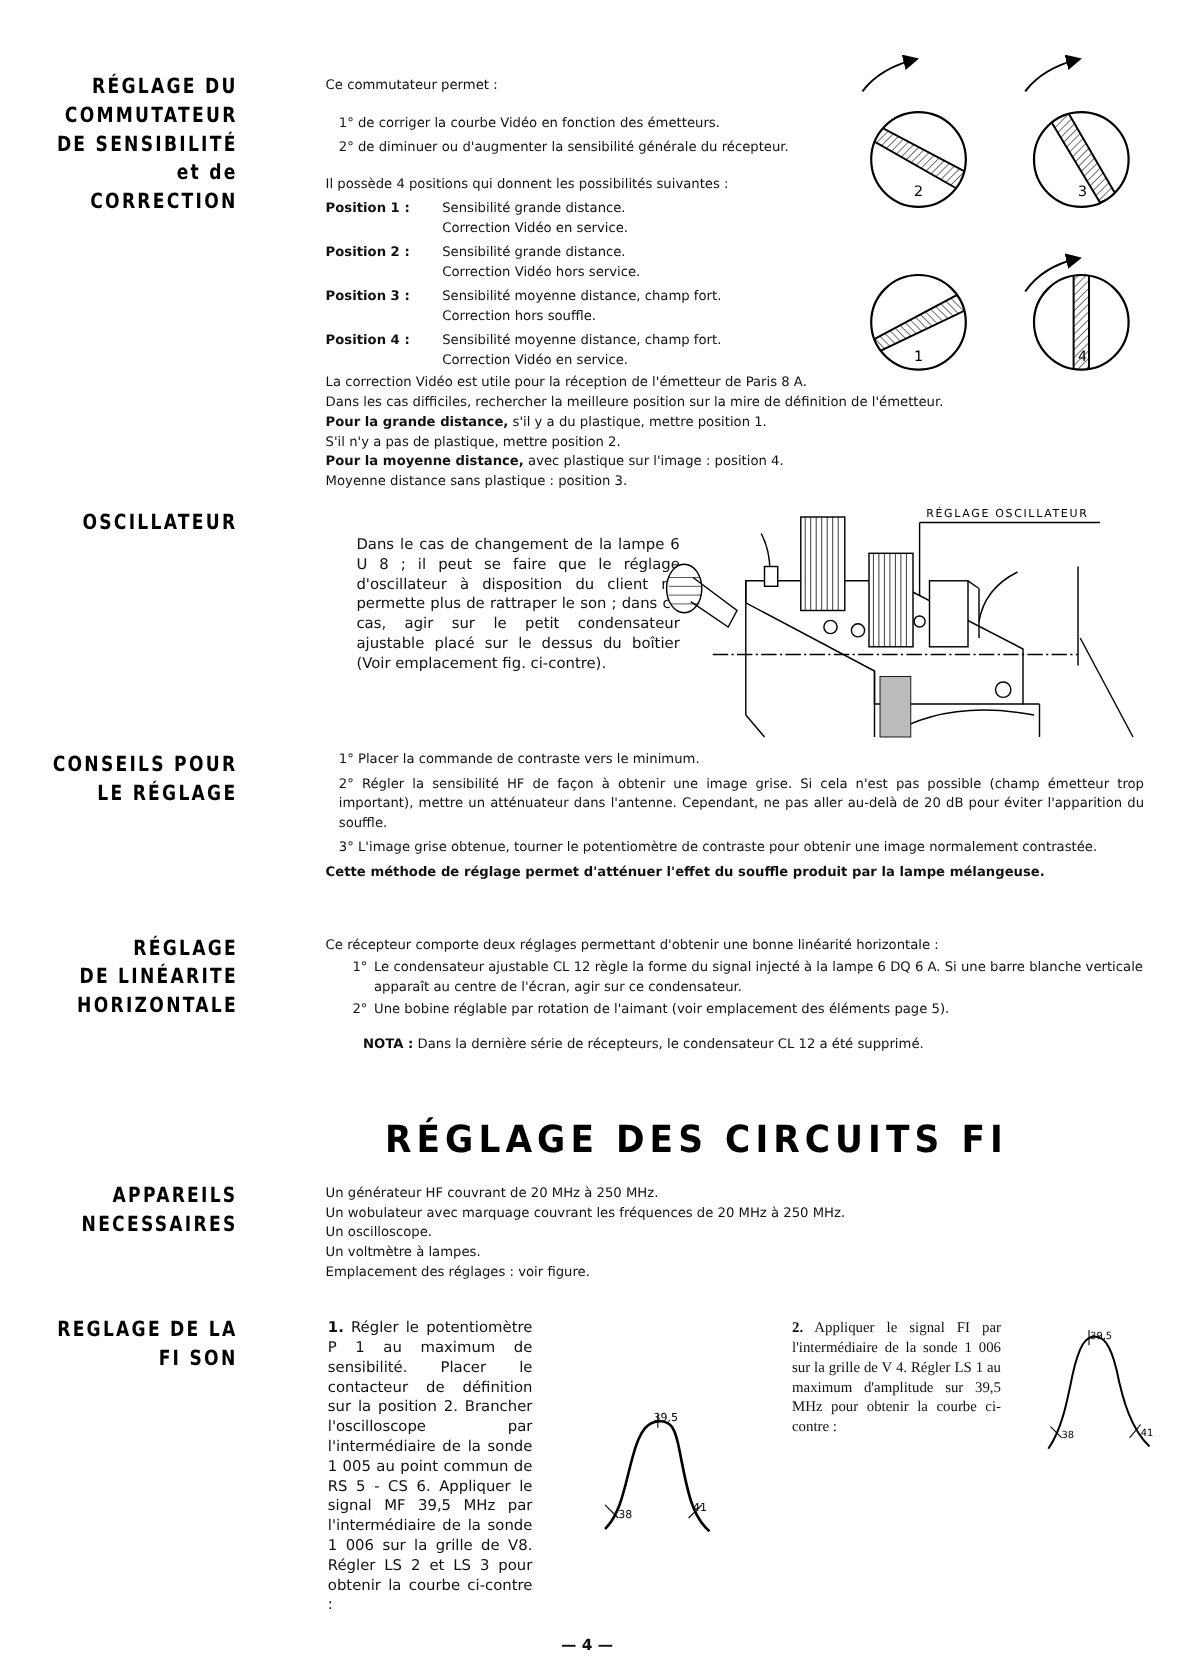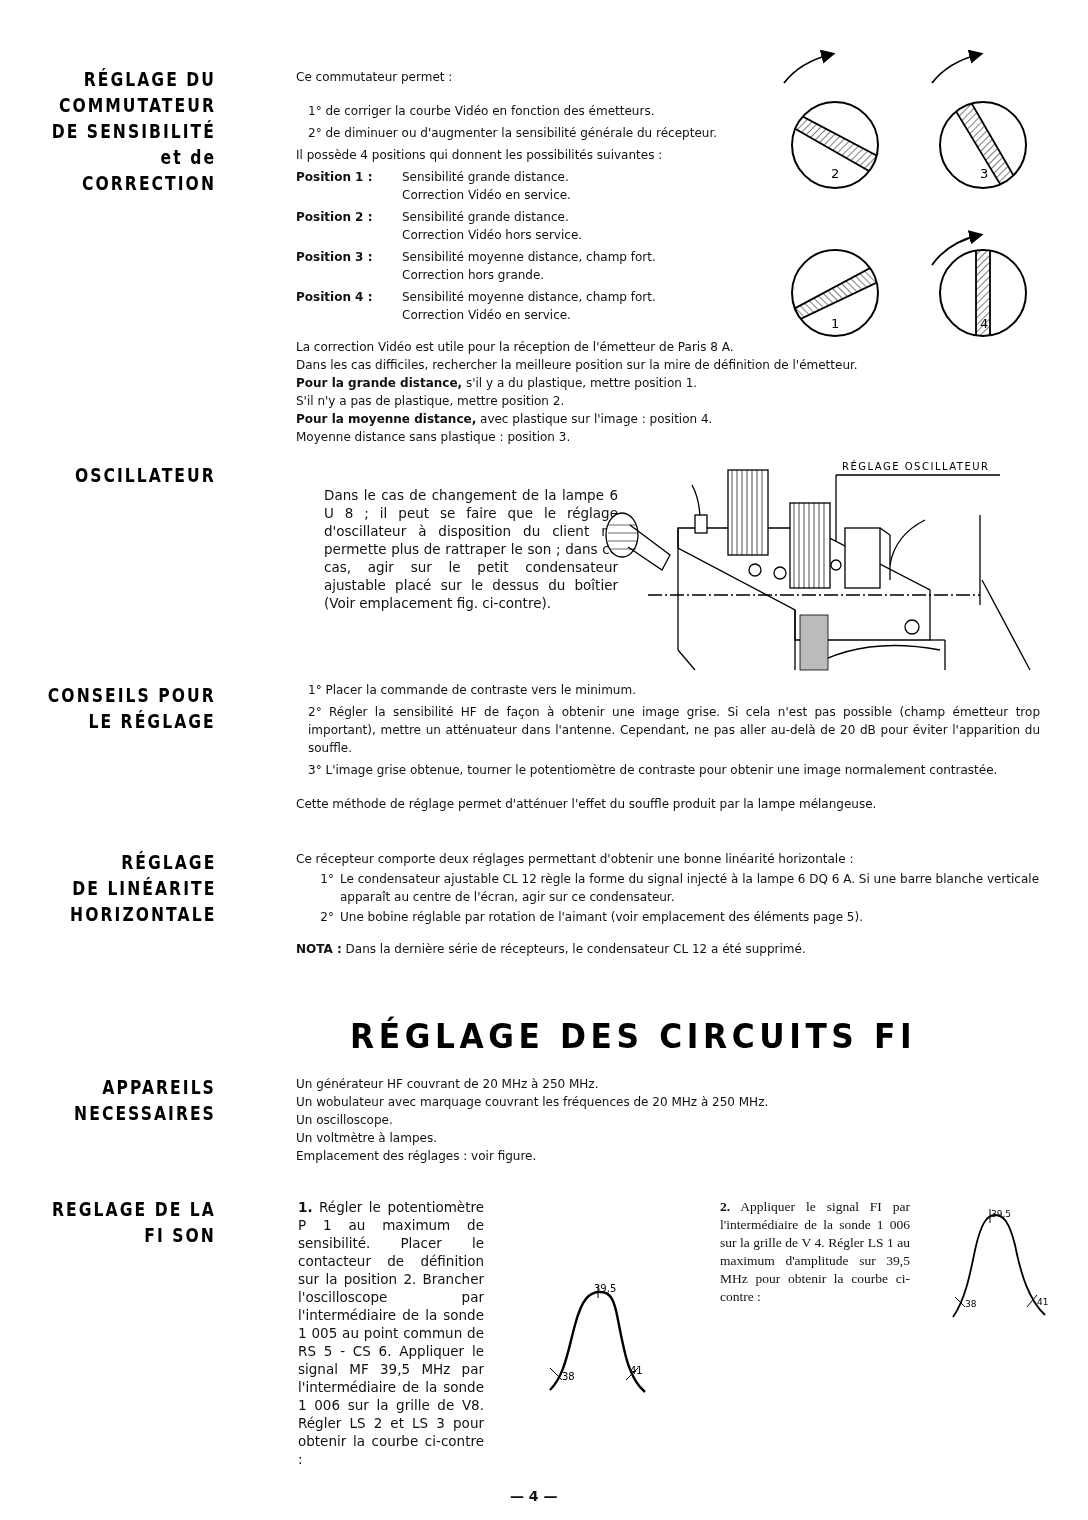--- a/index.html
+++ b/index.html
@@ -37,32 +37,32 @@
   <div>RÉGLAGE  DU</div>
   <div>COMMUTATEUR</div>
   <div>DE SENSIBILITÉ</div>
   <div>et de CORRECTION</div>
 </div>
 
 <div class="txt" style="left:296px; top:68px; width:480px;">
   <p>Ce commutateur permet :</p>
   <p class="indent just" style="margin-top:16px;">1°  de corriger la courbe Vidéo en fonction des émetteurs.</p>
   <p class="indent just" style="margin-top:4px;">2°  de diminuer ou d'augmenter la sensibilité générale du récepteur.</p>
-  <p style="margin-top:4px;">Il possède 4 positions qui donnent les possibilités suivantes :</p>
+  <p style="margin-top:16px;">Il possède 4 positions qui donnent les possibilités suivantes :</p>
   <div class="pos-row">
     <span class="pos-label">Position 1 :</span>
     <span><span>Sensibilité grande distance.</span><br><span>Correction Vidéo en service.</span></span>
   </div>
   <div class="pos-row">
     <span class="pos-label">Position 2 :</span>
     <span><span>Sensibilité grande distance.</span><br><span>Correction Vidéo hors service.</span></span>
   </div>
   <div class="pos-row">
     <span class="pos-label">Position 3 :</span>
-    <span><span>Sensibilité moyenne distance, champ fort.</span><br><span>Correction hors grande.</span></span>
+    <span><span>Sensibilité moyenne distance, champ fort.</span><br><span>Correction hors souffle.</span></span>
   </div>
   <div class="pos-row">
     <span class="pos-label">Position 4 :</span>
     <span><span>Sensibilité moyenne distance, champ fort.</span><br><span>Correction Vidéo en service.</span></span>
   </div>
 </div>
 
 <div class="txt" style="left:296px; top:338px; width:750px;">
   <p><span class="b"></span><span>La correction Vidéo est utile pour la réception de l'émetteur de Paris 8 A.</span></p>
   <p><span class="b"></span><span>Dans les cas difficiles, rechercher la meilleure position sur la mire de définition de l'émetteur.</span></p>
@@ -185,39 +185,39 @@
 </svg>
 
 <div class="heading" style="right:872px; top:682px;">
   <div>CONSEILS POUR</div>
   <div>LE   RÉGLAGE</div>
 </div>
 <div class="txt" style="left:296px; top:681px; width:744px;">
   <p class="indent just">1°  Placer la commande de contraste vers le minimum.</p>
   <p class="indent just" style="margin-top:4px; text-indent:0;">2°  Régler la sensibilité HF de façon à obtenir une image grise. Si cela n'est pas possible (champ émetteur trop important), mettre un atténuateur dans l'antenne. Cependant, ne pas aller au-delà de 20 dB pour éviter l'apparition du souffle.</p>
   <p class="indent just" style="margin-top:4px;">3°  L'image grise obtenue, tourner le potentiomètre de contraste pour obtenir une image normalement contrastée.</p>
-  <p style="margin-top:16px;">Cette méthode de réglage permet d'atténuer l'effet du souffle produit par la lampe mélangeuse.</p>
+  <p style="margin-top:4px;font-weight:bold;">Cette méthode de réglage permet d'atténuer l'effet du souffle produit par la lampe mélangeuse.</p>
 </div>
 
 <div class="heading" style="right:872px; top:849px;">
   <div>RÉGLAGE</div>
   <div>DE LINÉARITE</div>
   <div>HORIZONTALE</div>
 </div>
 <div class="txt" style="left:296px; top:850px; width:744px;">
   <p>Ce récepteur comporte deux réglages permettant d'obtenir une bonne linéarité horizontale :</p>
   <div style="display:flex; margin-top:2px;">
     <span style="width:44px; flex:none; text-align:right; padding-right:6px; box-sizing:border-box;">1°</span>
     <span>Le condensateur ajustable CL 12 règle la forme du signal injecté à la lampe 6 DQ 6 A. Si une barre blanche verticale apparaît au centre de l'écran, agir sur ce condensateur.</span>
   </div>
   <div style="display:flex; margin-top:2px;">
     <span style="width:44px; flex:none; text-align:right; padding-right:6px; box-sizing:border-box;">2°</span>
     <span>Une bobine réglable par rotation de l'aimant (voir emplacement des éléments page 5).</span>
   </div>
-  <p style="margin-top:14px;"><span class="b">NOTA :</span><span> Dans la dernière série de récepteurs, le condensateur CL 12 a été supprimé.</span></p>
+  <p style="margin-top:14px;margin-left:34px;"><span class="b">NOTA :</span><span> Dans la dernière série de récepteurs, le condensateur CL 12 a été supprimé.</span></p>
 </div>
 
 <div class="big-title">RÉGLAGE DES CIRCUITS FI</div>
 
 <div class="heading" style="right:872px; top:1074px;">
   <div>APPAREILS</div>
   <div>NECESSAIRES</div>
 </div>
 <div class="txt" style="left:296px; top:1075px; width:744px;">
   <p>Un générateur HF couvrant de 20 MHz à 250 MHz.</p>

